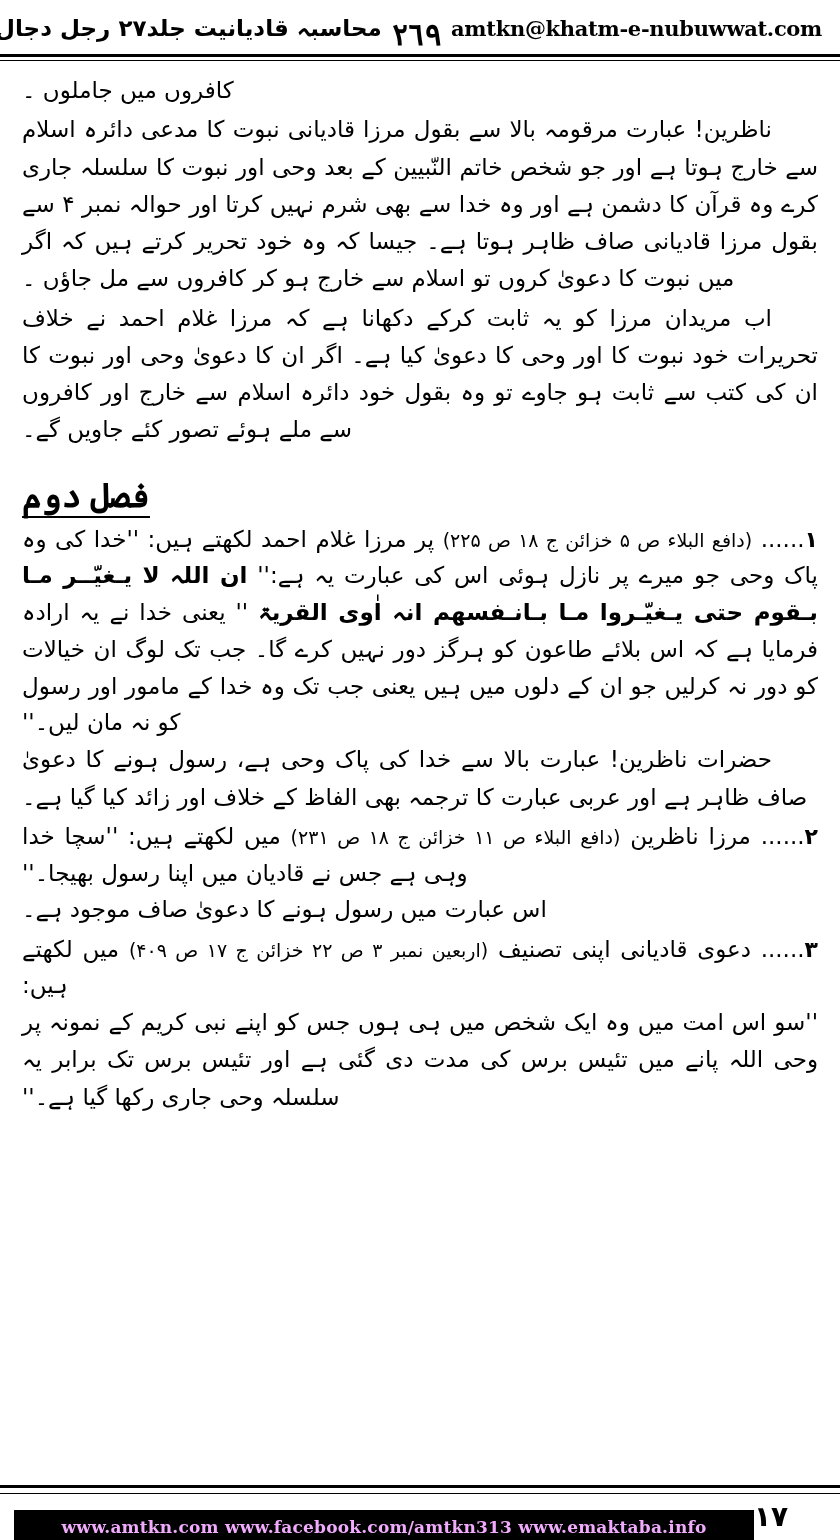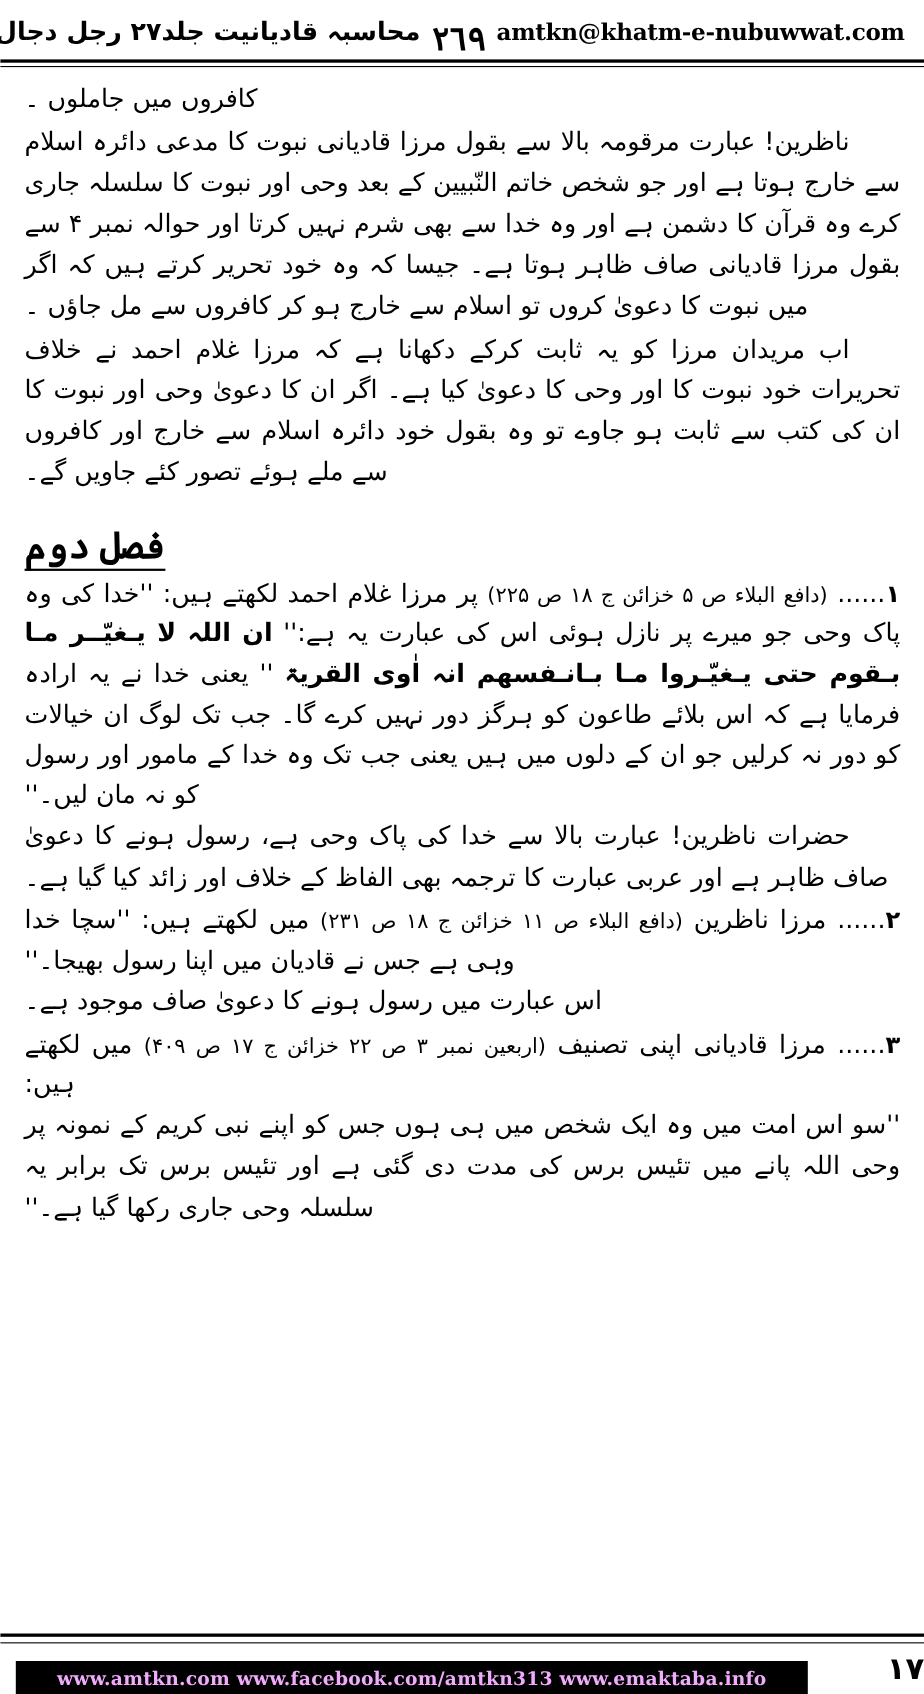--- a/index.html
+++ b/index.html
@@ -160,22 +160,22 @@
   .footer-inner {
     position: absolute;
     bottom: 4px;
     left: 0;
     width: 840px;
     height: 40px;
     display: flex;
     align-items: center;
   }
   .page-number {
-    width: 106px;
-    text-align: right;
+    width: 86px;
+    text-align: left;
     font-size: 28px;
     font-weight: bold;
     direction: rtl;
   }
   .footer-bar {
     flex: 1;
     background: #000;
     color: #f0abfc;
     text-align: center;
     font-family: "DejaVu Serif", "Liberation Serif", serif;
@@ -228,21 +228,21 @@
       <span class="num">۲</span><span class="dots">......</span>
       <span>مرزا ناظرین</span>
       <span class="small-ref">(دافع البلاء ص ۱۱ خزائن ج ۱۸ ص ۲۳۱)</span>
       <span>میں لکھتے ہیں: ''سچا خدا وہی ہے جس نے قادیان میں اپنا رسول بھیجا۔''</span>
     </p>
 
     <p class="para indent">اس عبارت میں رسول ہونے کا دعویٰ صاف موجود ہے۔</p>
 
     <p class="numbered">
       <span class="num">۳</span><span class="dots">......</span>
-      <span>مرزا قادیانی اپنی تصنیف</span>
+      <span>دعوی قادیانی اپنی تصنیف</span>
       <span class="small-ref">(اربعین نمبر ۳ ص ۲۲ خزائن ج ۱۷ ص ۴۰۹)</span>
       <span>میں لکھتے ہیں:</span>
     </p>
     <p class="para">''سو اس امت میں وہ ایک شخص میں ہی ہوں جس کو اپنے نبی کریم کے نمونہ پر وحی اللہ پانے میں تئیس برس کی مدت دی گئی ہے اور تئیس برس تک برابر یہ سلسلہ وحی جاری رکھا گیا ہے۔''</p>
 
   </div>
 
   <div class="rule-bot"></div>
   <div class="rule-bot2"></div>
   <div class="footer-inner">

